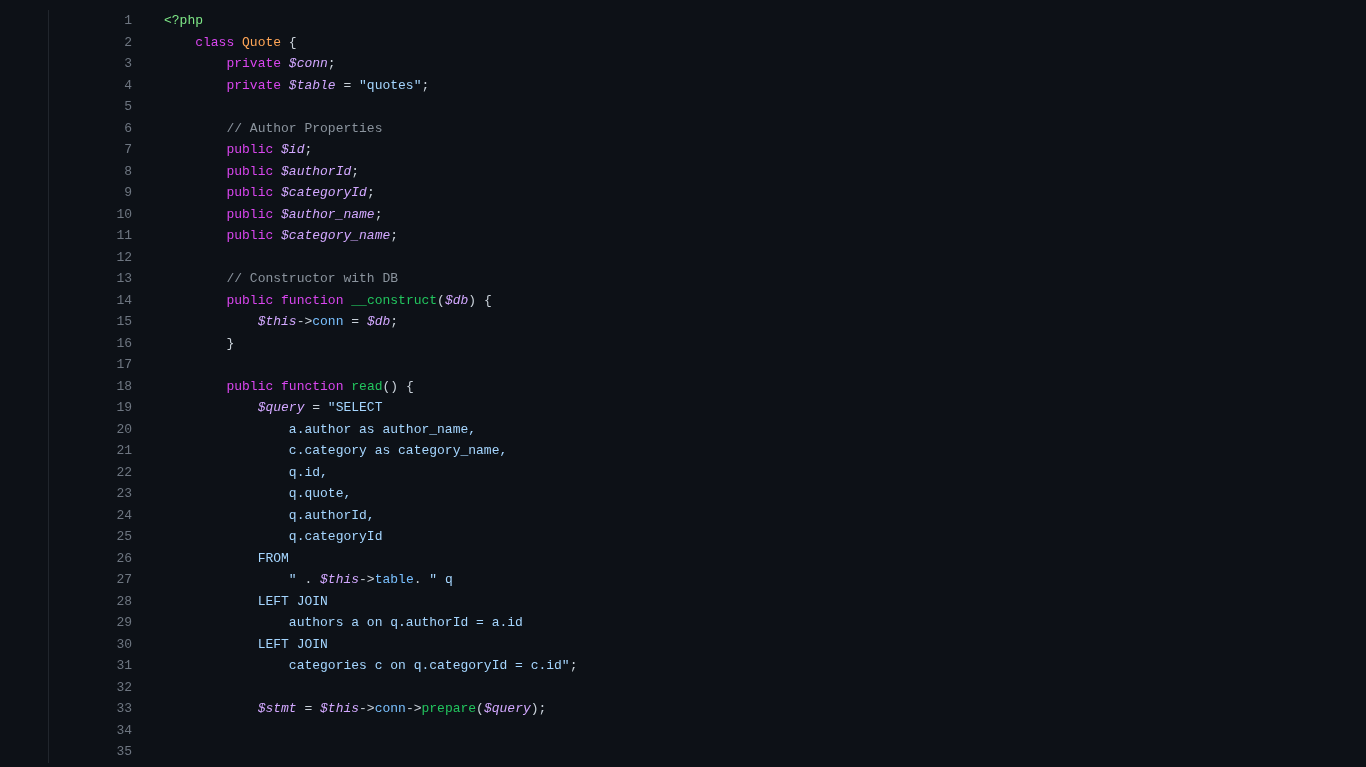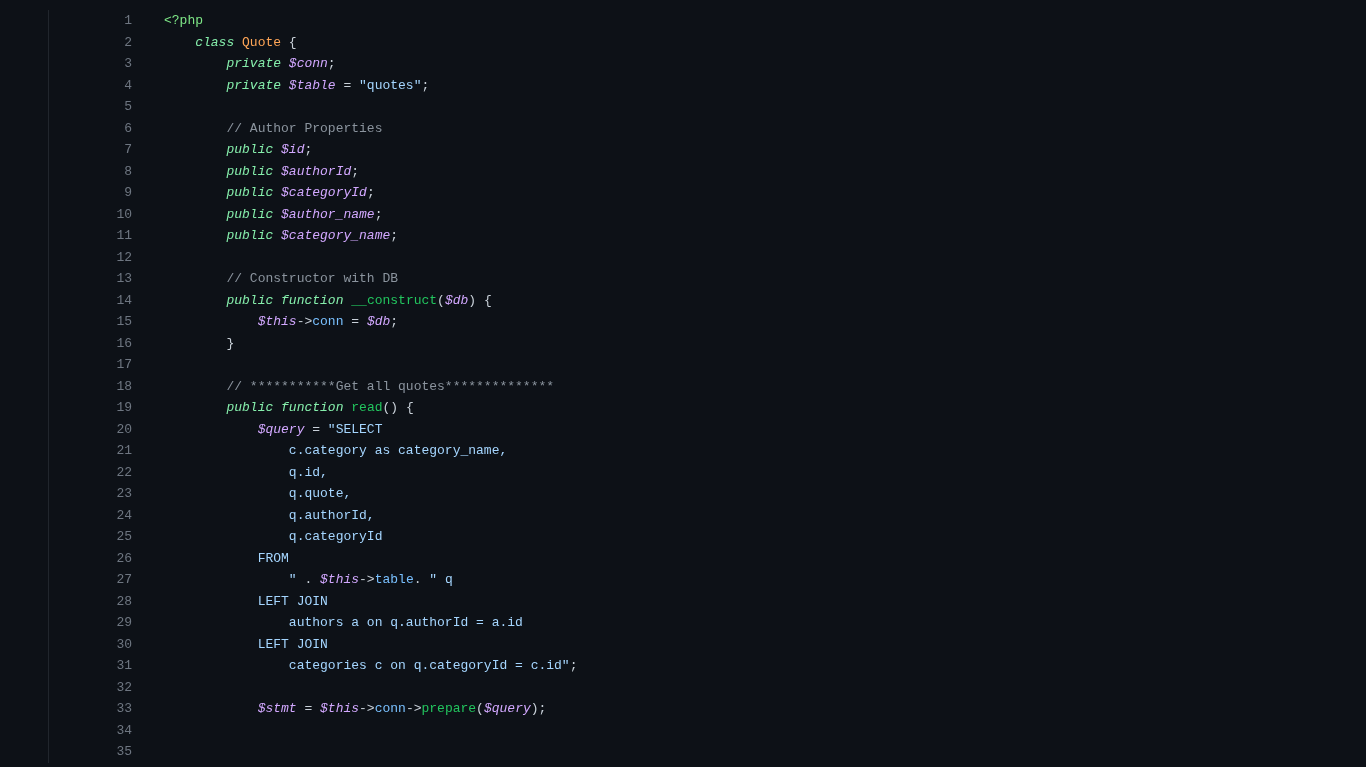--- a/index.html
+++ b/index.html
@@ -29,21 +29,21 @@
   .gutter div, .code-line {
     height: 21.5px;
     line-height: 21.5px;
     white-space: pre;
   }
   .code {
     flex: 1;
     padding-left: 16px;
   }
   .tk-tag { color: #7ee787; }
-  .tk-kw  { color: #86efac; font-style: italic; }
+  .tk-kw  { color: #d946ef; }
   .tk-cls { color: #ffa657; }
   .tk-sig { color: #d2a8ff; font-style: italic; }
   .tk-str { color: #a5d6ff; }
   .tk-cmt { color: #8b949e; }
   .tk-fn  { color: #22c55e; }
   .tk-prop{ color: #79c0ff; }
   .tk-pun { color: #c9d1d9; }
 </style>
 </head>
 <body>
@@ -97,23 +97,23 @@
     <div class="code-line">        <span class="tk-kw">public</span> <span class="tk-sig">$authorId</span><span class="tk-pun">;</span></div>
     <div class="code-line">        <span class="tk-kw">public</span> <span class="tk-sig">$categoryId</span><span class="tk-pun">;</span></div>
     <div class="code-line">        <span class="tk-kw">public</span> <span class="tk-sig">$author_name</span><span class="tk-pun">;</span></div>
     <div class="code-line">        <span class="tk-kw">public</span> <span class="tk-sig">$category_name</span><span class="tk-pun">;</span></div>
     <div class="code-line"></div>
     <div class="code-line">        <span class="tk-cmt">// Constructor with DB</span></div>
     <div class="code-line">        <span class="tk-kw">public</span> <span class="tk-kw">function</span> <span class="tk-fn">__construct</span><span class="tk-pun">(</span><span class="tk-sig">$db</span><span class="tk-pun">) {</span></div>
     <div class="code-line">            <span class="tk-sig">$this</span><span class="tk-pun">-&gt;</span><span class="tk-prop">conn</span><span class="tk-pun"> = </span><span class="tk-sig">$db</span><span class="tk-pun">;</span></div>
     <div class="code-line">        <span class="tk-pun">}</span></div>
     <div class="code-line"></div>
-    <div class="code-line">        <span class="tk-cmt">// ***********Get all quotes**************</span></div>
     <div class="code-line">        <span class="tk-kw">public</span> <span class="tk-kw">function</span> <span class="tk-fn">read</span><span class="tk-pun">() {</span></div>
     <div class="code-line">            <span class="tk-sig">$query</span><span class="tk-pun"> = </span><span class="tk-str">"SELECT</span></div>
+    <div class="code-line"><span class="tk-str">                <span>a.author as author_name,</span></span></div>
     <div class="code-line"><span class="tk-str">                <span>c.category as category_name,</span></span></div>
     <div class="code-line"><span class="tk-str">                <span>q.id,</span></span></div>
     <div class="code-line"><span class="tk-str">                <span>q.quote,</span></span></div>
     <div class="code-line"><span class="tk-str">                <span>q.authorId,</span></span></div>
     <div class="code-line"><span class="tk-str">                <span>q.categoryId</span></span></div>
     <div class="code-line"><span class="tk-str">            <span>FROM</span></span></div>
     <div class="code-line"><span class="tk-str">                <span>"</span></span><span class="tk-pun"> . </span><span class="tk-sig">$this</span><span class="tk-pun">-&gt;</span><span class="tk-prop">table</span><span class="tk-pun">. </span><span class="tk-str">" q</span></div>
     <div class="code-line"><span class="tk-str">            <span>LEFT JOIN</span></span></div>
     <div class="code-line"><span class="tk-str">                <span>authors a on q.authorId = a.id</span></span></div>
     <div class="code-line"><span class="tk-str">            <span>LEFT JOIN</span></span></div>

